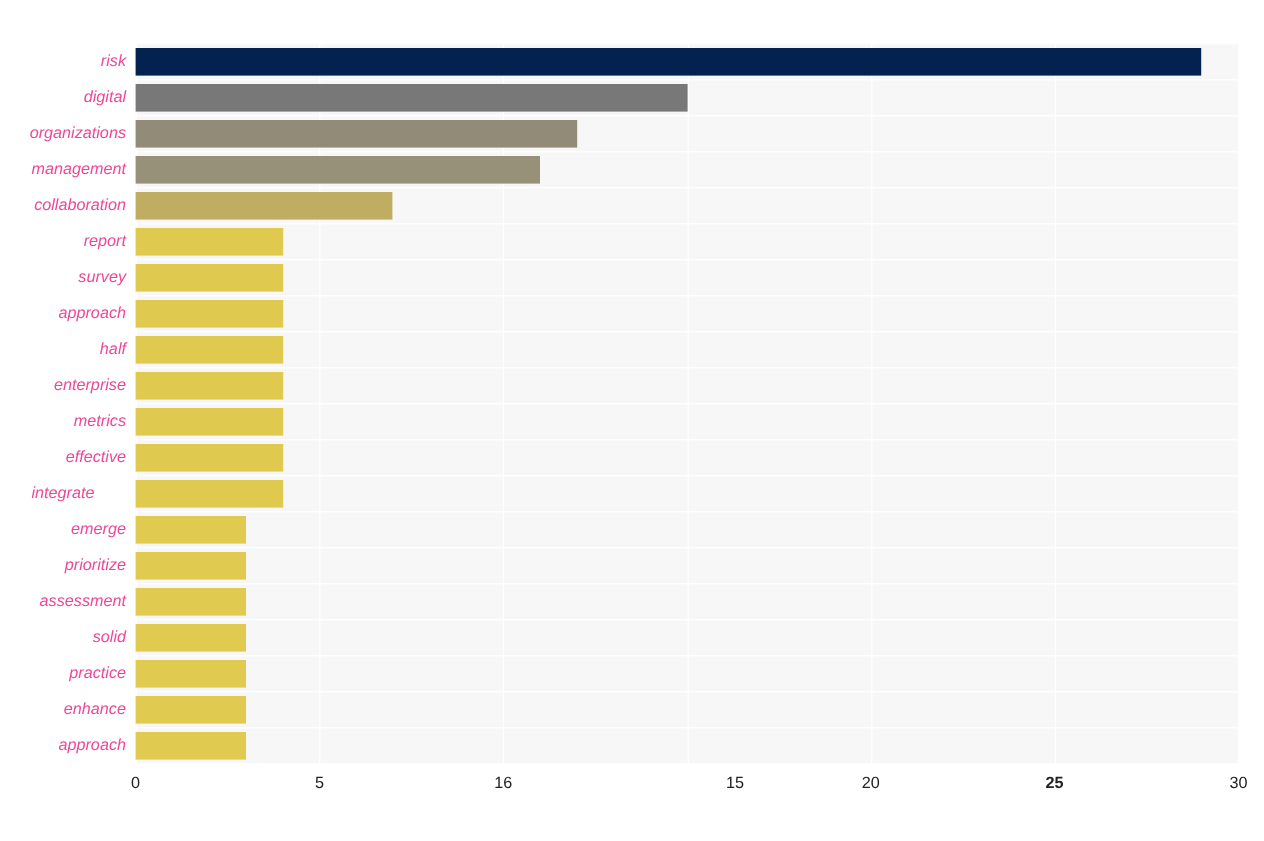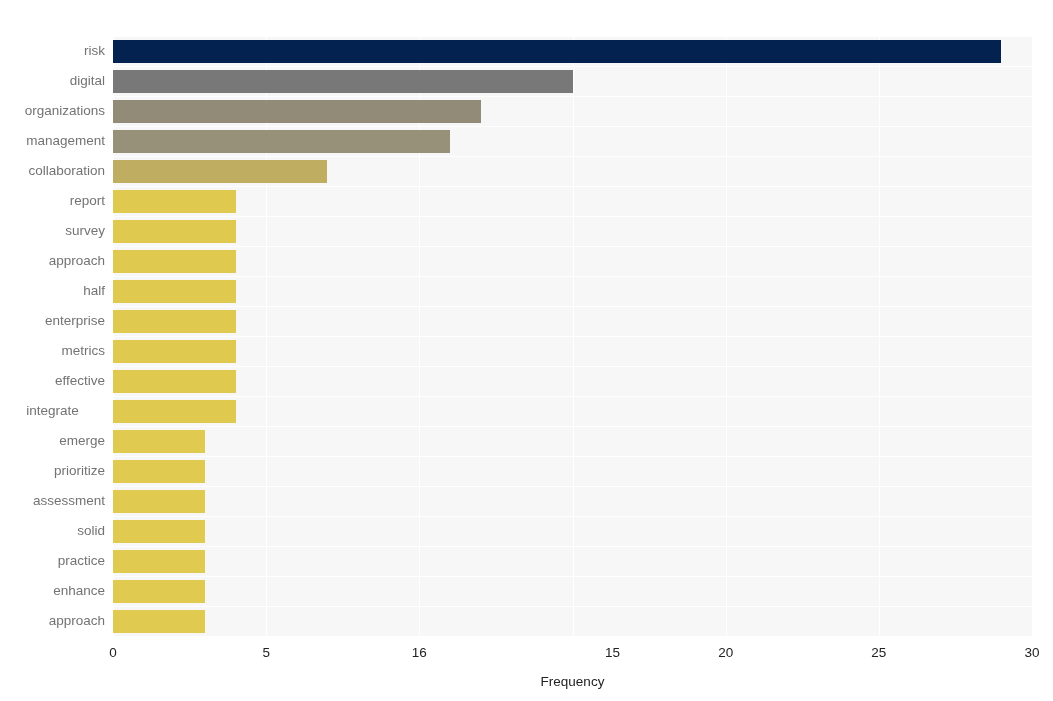--- a/index.html
+++ b/index.html
@@ -78,23 +78,24 @@
     top: 36px;
     width: 105px;
     height: 600px;
   }
   .ylabel {
     position: absolute;
     right: 0;
     width: 105px;
     text-align: right;
     font-size: 13.5px;
-    color: #737373;
+    color: #ec4899;
     line-height: 14px;
     white-space: nowrap;
+    font-style: italic;
   }
   .xticks {
     position: absolute;
     left: 113px;
     top: 645px;
     width: 919px;
     height: 22px;
   }
   .xtick {
     position: absolute;
@@ -197,19 +198,18 @@
       <div class="ylabel" style="top: 548px;">enhance</div>
       <div class="ylabel" style="top: 578px;">approach</div>
     </div>
 
   <div class="xticks" id="xticks">
       <div class="xtick" style="left: 0px;">0</div>
       <div class="xtick" style="left: 153.167px;">5</div>
       <div class="xtick" style="left: 306.333px;">16</div>
       <div class="xtick" style="left: 459.5px; margin-left: 40px;">15</div>
       <div class="xtick" style="left: 612.667px;">20</div>
-      <div class="xtick" style="left: 765.833px;">25</div>
+      <div class="xtick" style="left: 765.833px; font-weight: bold;">25</div>
       <div class="xtick" style="left: 919px;">30</div>
     </div>
 
-  <div class="xaxis-label">Frequency</div>
 
 </div>
 
 </body></html>

